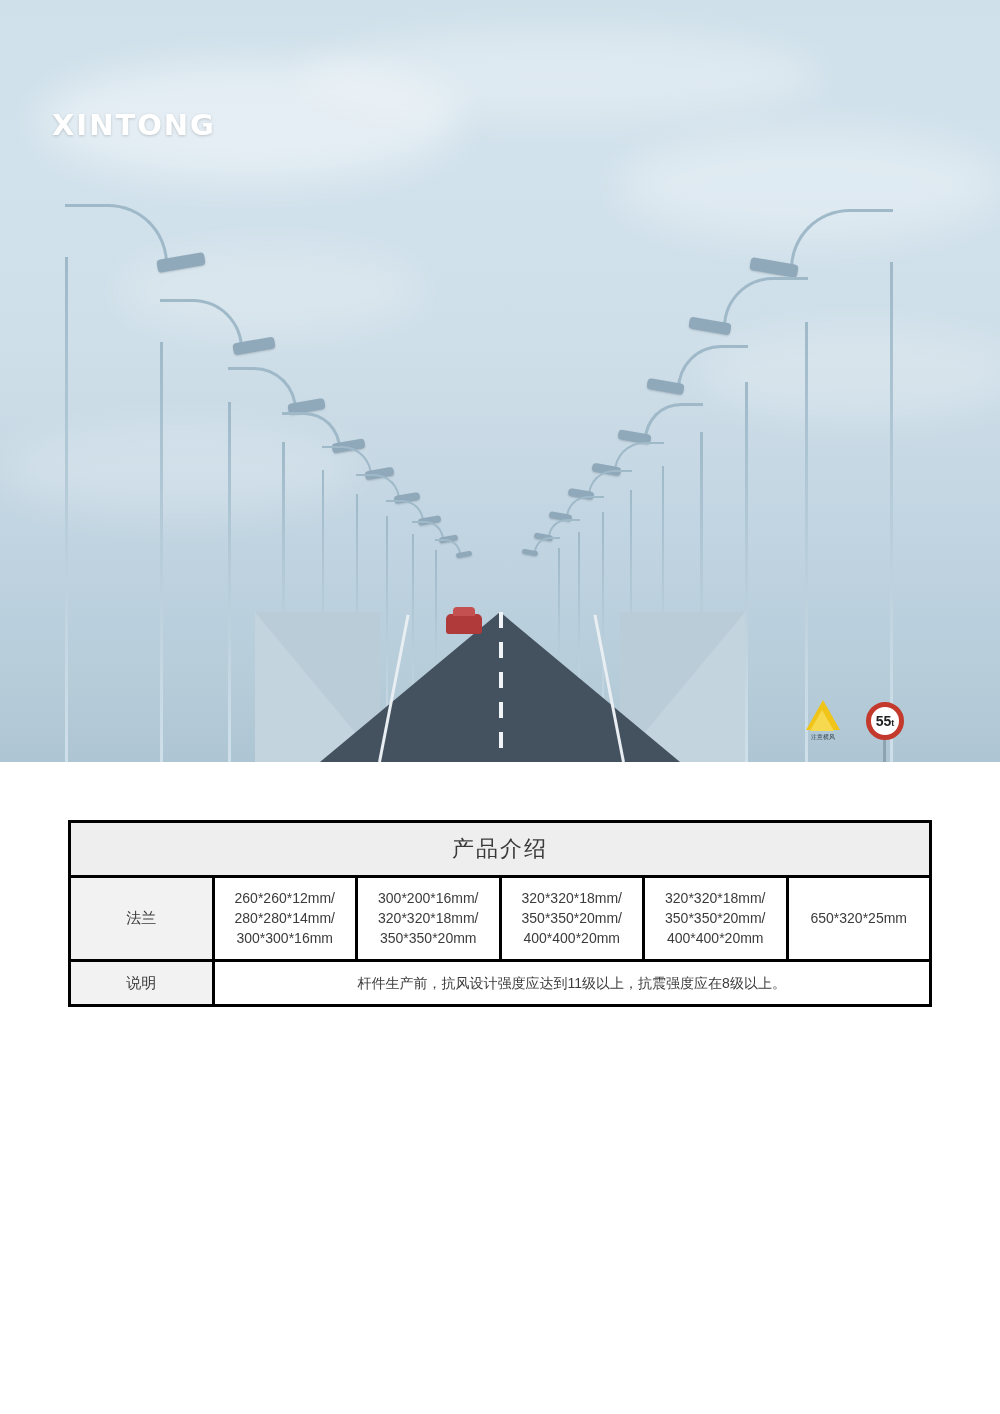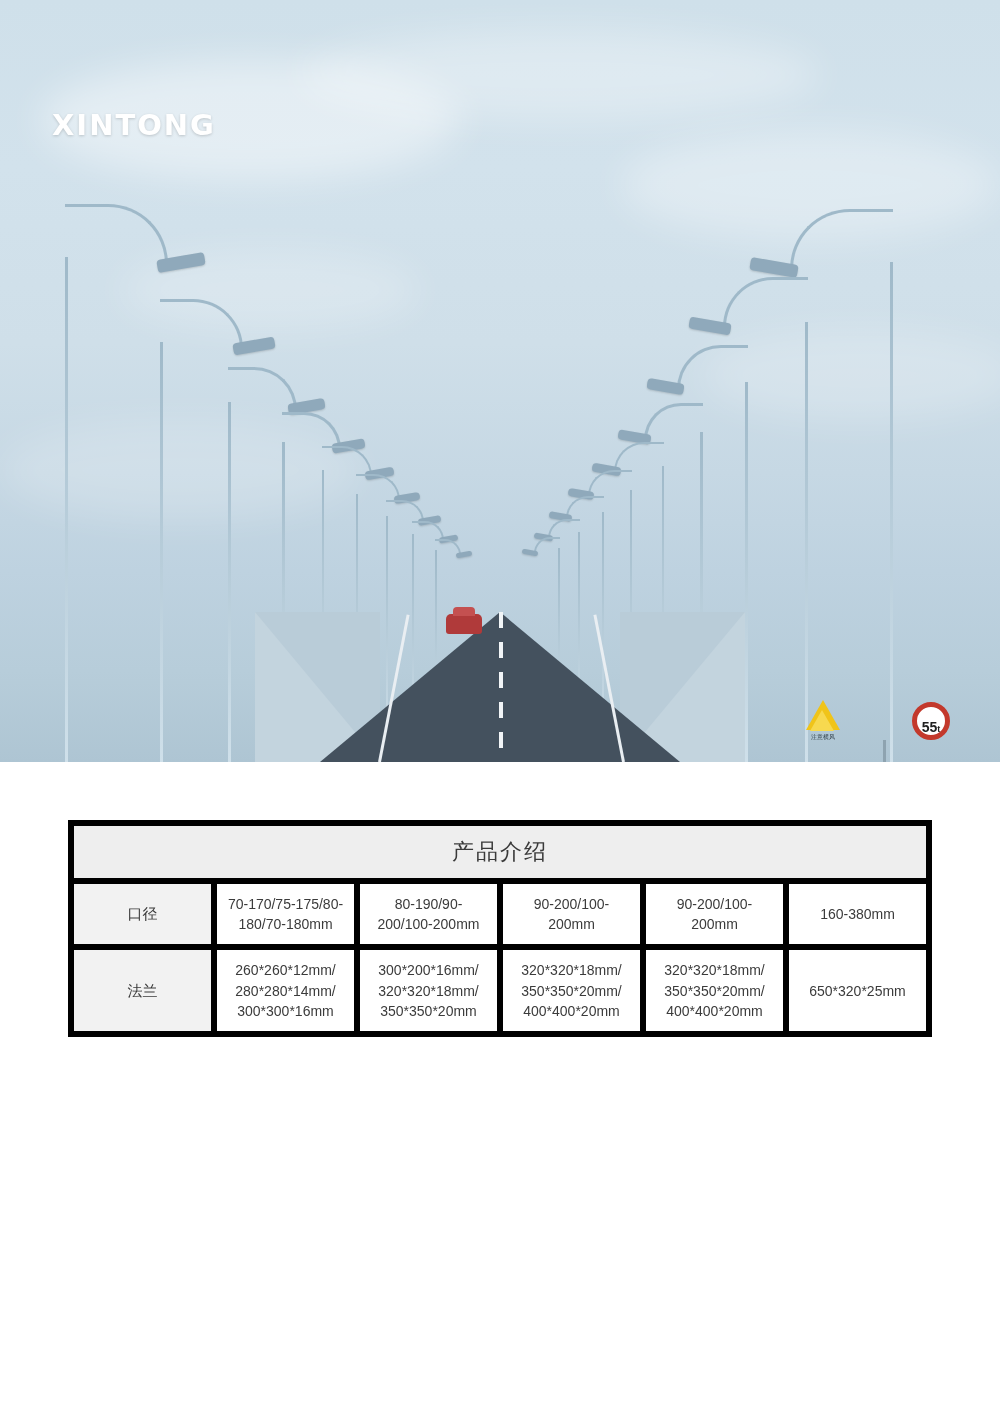--- a/index.html
+++ b/index.html
@@ -166,33 +166,33 @@
     position: absolute;
     left: 797px;
     top: 733px;
     width: 52px;
     font-size: 6px;
     color: #2b3a44;
     text-align: center;
   }
   .sign-limit {
     position: absolute;
-    left: 912px;
+    left: 866px;
     top: 702px;
     width: 38px;
     height: 38px;
     border-radius: 50%;
     background: #fff;
     border: 5px solid #c3392c;
     box-sizing: border-box;
     color: #222;
     font-size: 14px;
     font-weight: bold;
     text-align: center;
-    line-height: 40px;
+    line-height: 28px;
   }
   .sign-pole {
     position: absolute;
     left: 883px;
     top: 740px;
     width: 3px;
     height: 22px;
     background: #8ea3b0;
   }
 
@@ -204,21 +204,21 @@
     width: 864px;
   }
   table.spec {
     width: 100%;
     border-collapse: collapse;
     table-layout: fixed;
     font-size: 14px;
     color: #3b3b3b;
   }
   table.spec td, table.spec th {
-    border: 6px solid #000000;
+    border: 3px solid #000000;
     padding: 10px 8px;
     text-align: center;
     vertical-align: middle;
     line-height: 1.45;
   }
   .title-cell {
     background: #eeeeee;
     font-size: 22px;
     color: #3a3a3a;
     padding: 22px 8px;
@@ -364,35 +364,31 @@
 </div>
 
 <div class="table-wrap">
   <table class="spec">
     <tbody>
       <tr>
         <td class="title-cell" colspan="6">产品介绍</td>
       </tr>
 
 
-      <tr>
-        <td class="rowlabel">口径</td>
-        <td>70-170/75-175/80-180/70-180mm</td>
-        <td>80-190/90-200/100-200mm</td>
-        <td>90-200/100-200mm</td>
-        <td>90-200/100-200mm</td>
-        <td>160-380mm</td>
-      </tr>
 
 
       <tr>
         <td class="rowlabel">法兰</td>
         <td>260*260*12mm/ 280*280*14mm/ 300*300*16mm</td>
         <td>300*200*16mm/ 320*320*18mm/ 350*350*20mm</td>
         <td>320*320*18mm/ 350*350*20mm/ 400*400*20mm</td>
         <td>320*320*18mm/ 350*350*20mm/ 400*400*20mm</td>
         <td>650*320*25mm</td>
       </tr>
 
 
+      <tr>
+        <td class="rowlabel">说明</td>
+        <td class="note-cell" colspan="5">杆件生产前，抗风设计强度应达到11级以上，抗震强度应在8级以上。</td>
+      </tr>
     </tbody>
   </table>
 </div>
 
 </body></html>

